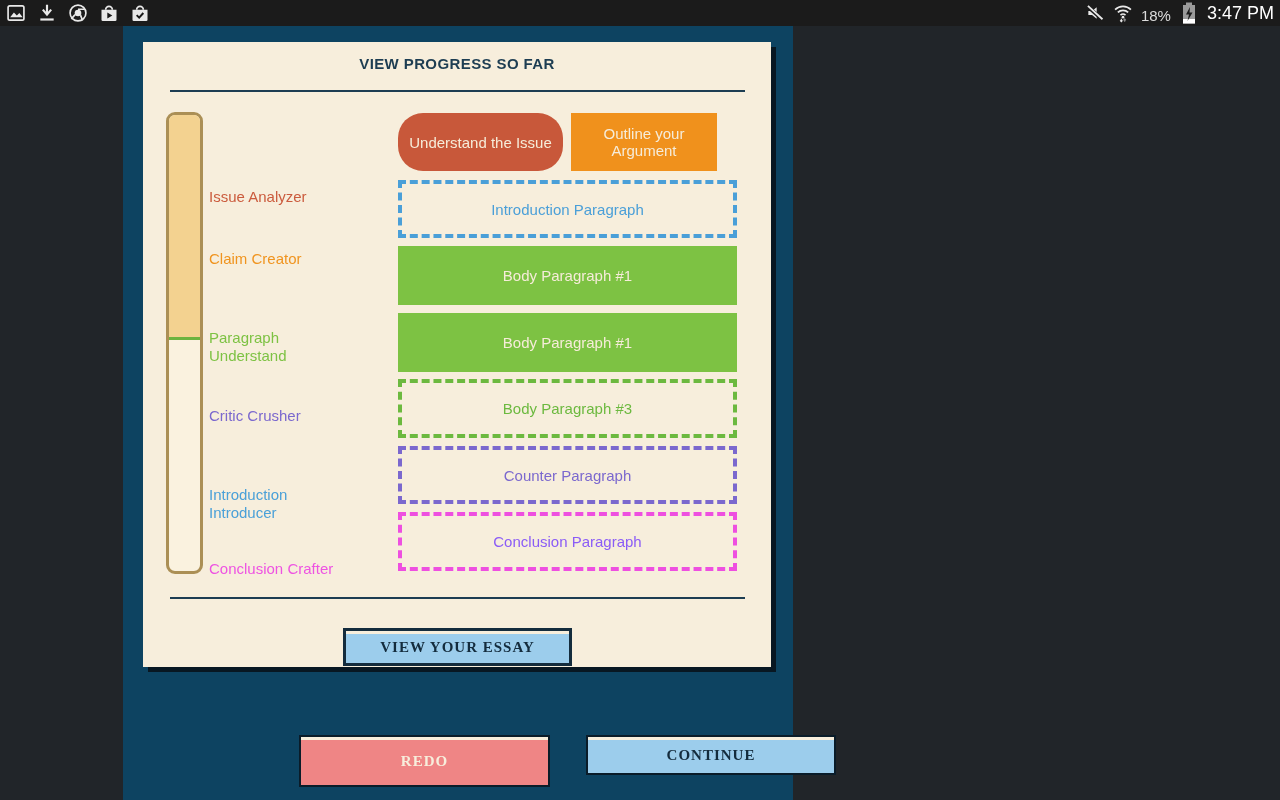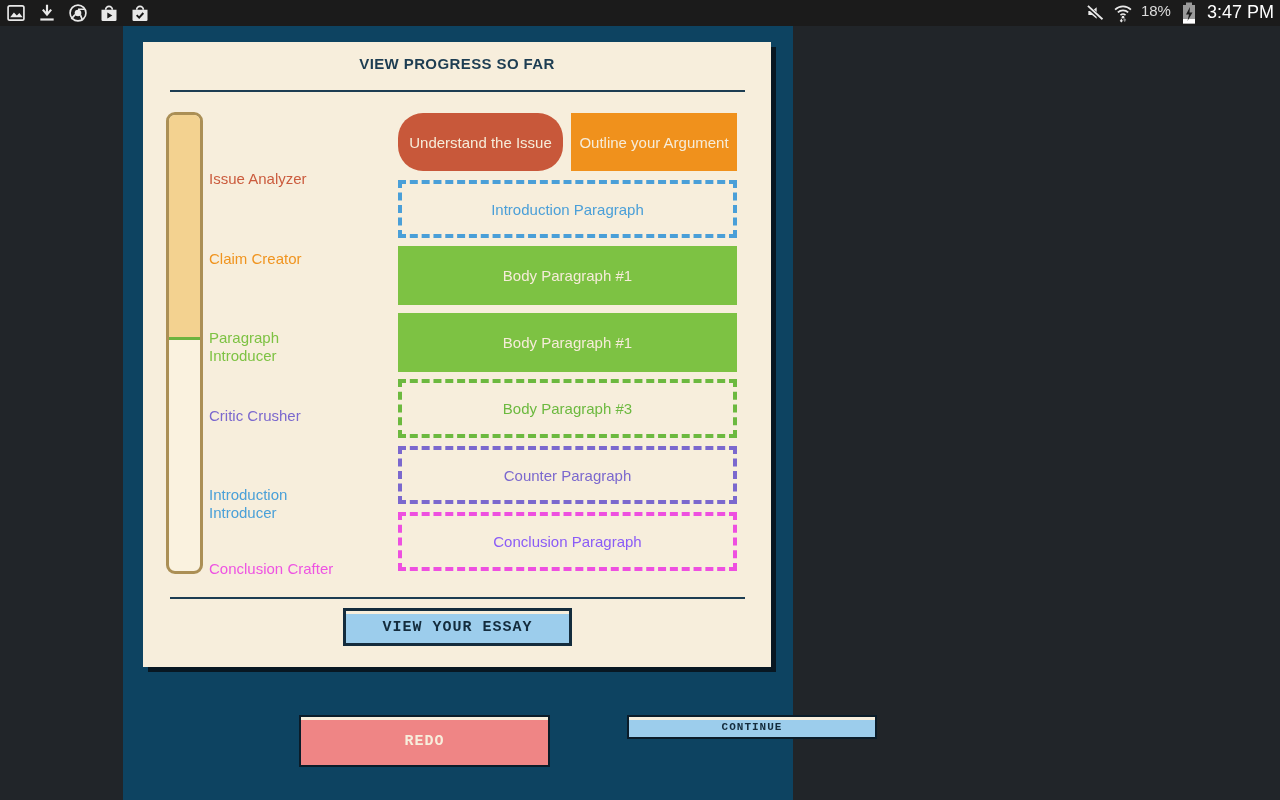--- a/index.html
+++ b/index.html
@@ -4,21 +4,21 @@
 <style>
   html,body{margin:0;padding:0;background:#212529;}
   .screen{position:relative;width:1280px;height:800px;background:#212529;overflow:hidden;
           font-family:"Liberation Sans",sans-serif;}
 
   
   .status-bar{position:absolute;top:0;left:0;width:1280px;height:26px;background:#1b1b1b;
               display:flex;justify-content:space-between;align-items:center;
               padding:0 6px;box-sizing:border-box;z-index:10;}
   .sb-left{display:flex;gap:11px;align-items:center;}
-  .sb-right{display:flex;gap:8px;align-items:flex-start;}
+  .sb-right{display:flex;gap:8px;align-items:flex-end;}
   .sbicon{display:inline-flex;width:20px;height:22px;align-items:center;justify-content:center;}
   .sb-batt-text{font-size:15px;color:#dcdcdc;}
   .sb-time{font-size:18px;color:#ffffff;}
 
   
   .panel{position:absolute;left:123px;top:26px;width:670px;height:774px;background:#0d4361;}
 
   
   .card{position:absolute;left:20px;top:16px;width:628px;height:625px;background:#f7eedc;
         box-shadow:5px 5px 0 #081722;}
@@ -29,51 +29,51 @@
   .div-bottom{top:555px;}
 
   
   .meter{position:absolute;left:23px;top:70px;width:37px;height:462px;box-sizing:border-box;
          border:3px solid #ab8f55;border-radius:9px;background:#faf2df;overflow:hidden;}
   .meter-fill{position:absolute;top:0;left:0;width:100%;height:222px;background:#f3d290;
               border-bottom:3px solid #6db33f;}
 
   
   .level{position:absolute;left:66px;font-size:15px;line-height:18px;}
-  .lv0{top:128px;color:#cb5b3d;}
+  .lv0{top:146px;color:#cb5b3d;}
   .lv1{top:208px;color:#f0941f;}
   .lv2{top:287px;color:#7dc243;width:120px;}
   .lv3{top:365px;color:#7b68ce;}
   .lv4{top:444px;color:#4aa0d8;width:130px;}
   .lv5{top:518px;color:#ee53e2;width:200px;}
 
   
   .stage{position:absolute;left:255px;width:339px;box-sizing:border-box;display:flex;
          align-items:center;justify-content:center;text-align:center;font-size:15px;}
   .sg0{width:165px;top:71px;height:58px;background:#c8583a;color:#f6ecd9;border-radius:25px;}
-  .sg1{left:428px;width:166px;top:71px;height:58px;background:#f0911c;color:#f6ecd9;}
+  .sg1{left:428px;width:146px;top:71px;height:58px;background:#f0911c;color:#f6ecd9;}
   .sg2{top:138px;height:58px;border:4px dashed #4a9fd8;color:#4a9fd8;}
   .sg3{top:204px;height:59px;background:#7dc243;color:#f6ecd9;}
   .sg4{top:271px;height:59px;background:#7dc243;color:#f6ecd9;}
   .sg5{top:337px;height:59px;border:4px dashed #6cb93f;color:#6cb93f;}
   .sg6{top:404px;height:58px;border:4px dashed #7b68ce;color:#7b68ce;}
   .sg7{top:470px;height:59px;border:4px dashed #ee4fe0;color:#8b5cf6;}
 
   
   .btn{display:flex;align-items:center;justify-content:center;cursor:pointer;
-       font-family:Liberation Mono, monospace;font-weight:bold;letter-spacing:1px;padding:1px;}
+       font-family:Liberation Serif, serif;font-weight:bold;letter-spacing:1px;padding:1px;margin-top:20px;}
   .view-btn{position:absolute;left:200px;top:566px;width:229px;height:38px;background:#9ccdec;
             border:3px solid #142c3d;box-shadow:inset 0 3px 0 #f7eedc;
             font-size:15px;color:#142c3d;}
   .redo-btn{position:absolute;left:176px;top:689px;width:251px;height:52px;background:#ef8585;
             border:2px solid #0a1c29;box-shadow:inset 0 3px 0 #f7eedc;
             font-size:15px;color:#f7eedc;}
-  .cont-btn{position:absolute;left:504px;top:689px;width:250px;height:24px;background:#9ccdec;
+  .cont-btn{position:absolute;left:463px;top:689px;width:250px;height:40px;background:#9ccdec;
             border:2px solid #0a1c29;box-shadow:inset 0 3px 0 #f7eedc;
-            font-size:11px;color:#142c3d;}
+            font-size:15px;color:#142c3d;}
 </style>
 </head>
 <body>
 
 <div class="screen">
 
   <div class="status-bar">
     <div class="sb-left">
       <span class="sbicon">
         <svg width="20" height="20" viewBox="0 0 24 24">
@@ -145,21 +145,21 @@
     <div class="card">
       <div class="card-title">VIEW PROGRESS SO FAR</div>
       <div class="divider div-top"></div>
 
       <div class="meter">
         <div class="meter-fill"></div>
       </div>
 
       <div class="level lv0">Issue Analyzer</div>
       <div class="level lv1">Claim Creator</div>
-      <div class="level lv2">Paragraph Introducer</div>
+      <div class="level lv2">Paragraph Understand</div>
       <div class="level lv3">Critic Crusher</div>
       <div class="level lv4">Introduction Introducer</div>
       <div class="level lv5">Conclusion Crafter</div>
 
       <div class="stage sg0">Understand the Issue</div>
       <div class="stage sg1">Outline your Argument</div>
       <div class="stage sg2">Introduction Paragraph</div>
       <div class="stage sg3">Body Paragraph #1</div>
       <div class="stage sg4">Body Paragraph #1</div>
       <div class="stage sg5">Body Paragraph #3</div>

